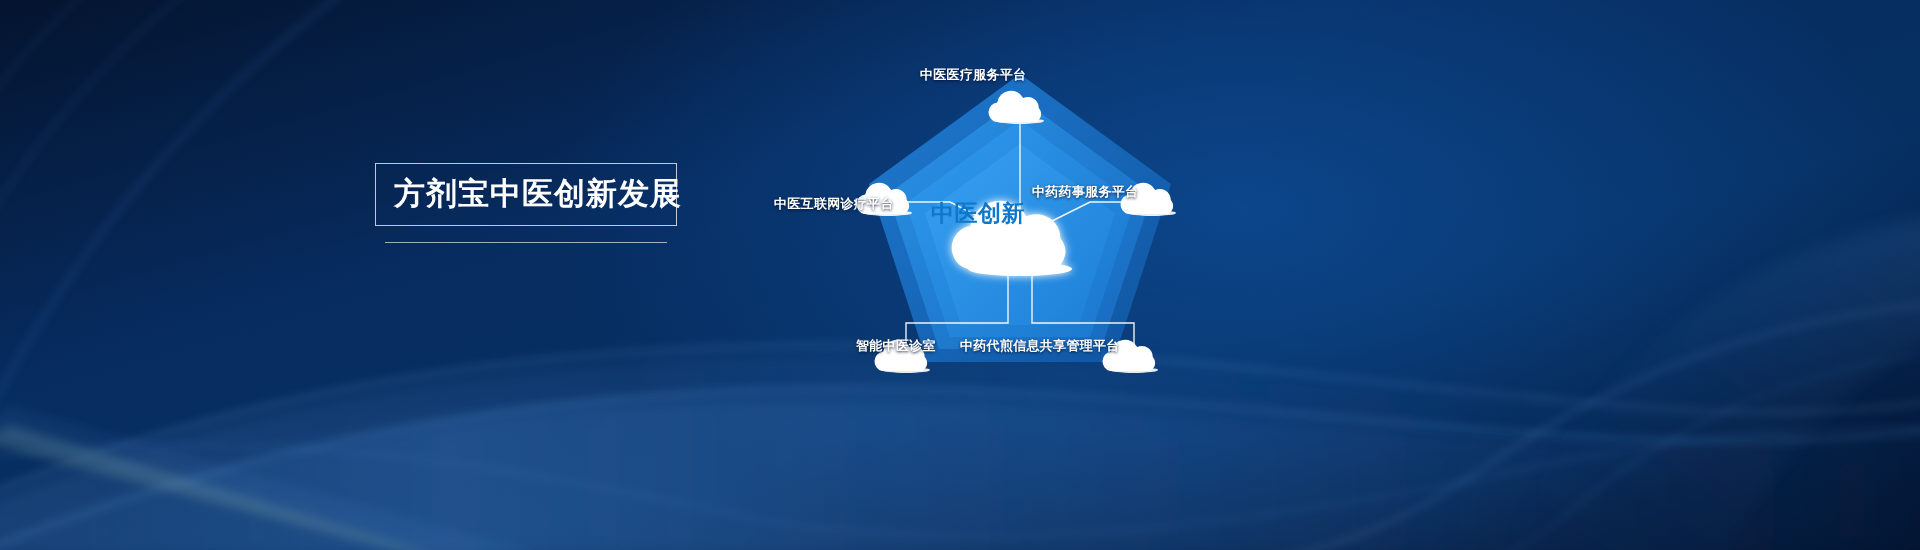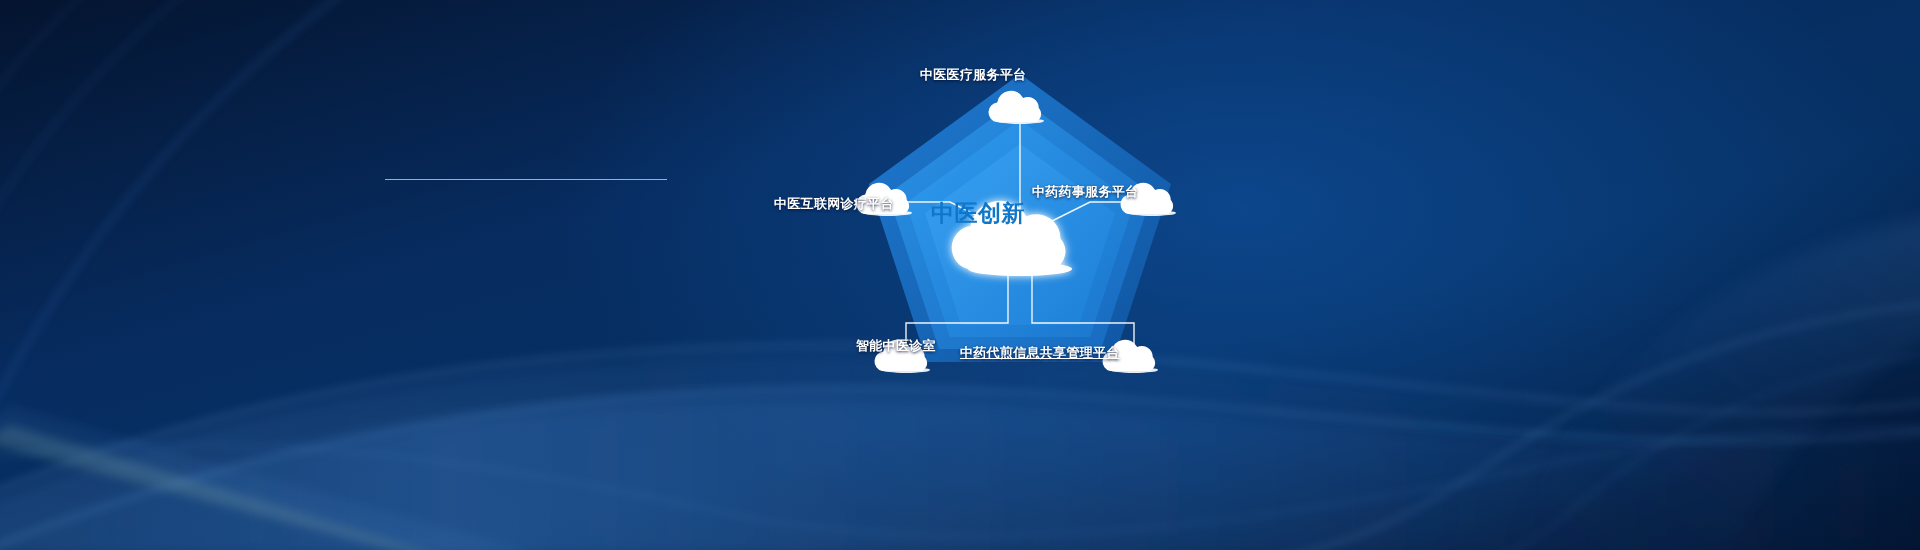--- a/index.html
+++ b/index.html
@@ -58,21 +58,21 @@
     font-size:13px;
     font-weight:bold;
     white-space:nowrap;
     letter-spacing:.3px;
     text-shadow:0 1px 3px rgba(0,12,40,.85);
   }
   .lbl-top{ left:160px; top:38px; }
   .lbl-left{ left:14px; top:155px;margin-top:12px; }
   .lbl-right{ left:272px; top:155px; }
   .lbl-bl{ left:96px; top:309px; }
-  .lbl-br{ left:200px; top:316px;text-decoration:underline; }
+  .lbl-br{ left:200px; top:309px; }
   .center-label{
     position:absolute;
     left:171px; top:170px;
     width:100px;
     color:#1076c8;
     font-size:23px;
     font-weight:bold;
     letter-spacing:.5px;
     white-space:nowrap;
   }
@@ -149,20 +149,23 @@
       <path d="M -30 430 L 470 560 L 560 560 L 10 405 Z" fill="url(#wv3)" opacity=".55"></path>
       <path d="M -20 442 L 430 560 L 455 560 L 10 425 Z" fill="#b9e0c2" opacity=".16"></path>
     </g>
 
     <g filter="url(#soft2)" opacity=".55">
       <path d="M 1980 210 C 1780 230 1640 330 1560 450 C 1520 512 1500 545 1492 560 L 1720 560 C 1780 450 1870 350 1980 318 Z" fill="url(#wv4)"></path>
     </g>
   </svg>
 
   <div class="title-block">
+    <div class="title-box">
+      <div class="title-text">方剂宝中医创新发展</div>
+    </div>
     <div class="title-rule"></div>
   </div>
 
   <div class="diagram">
 
     <svg width="520" height="420" viewBox="0 0 520 420" xmlns="http://www.w3.org/2000/svg">
       <defs>
         <linearGradient id="pOuter" x1="0" y1="0" x2="1" y2="1">
           <stop offset="0%" stop-color="#1f7ad0"></stop>
           <stop offset="100%" stop-color="#0f54a0"></stop>

